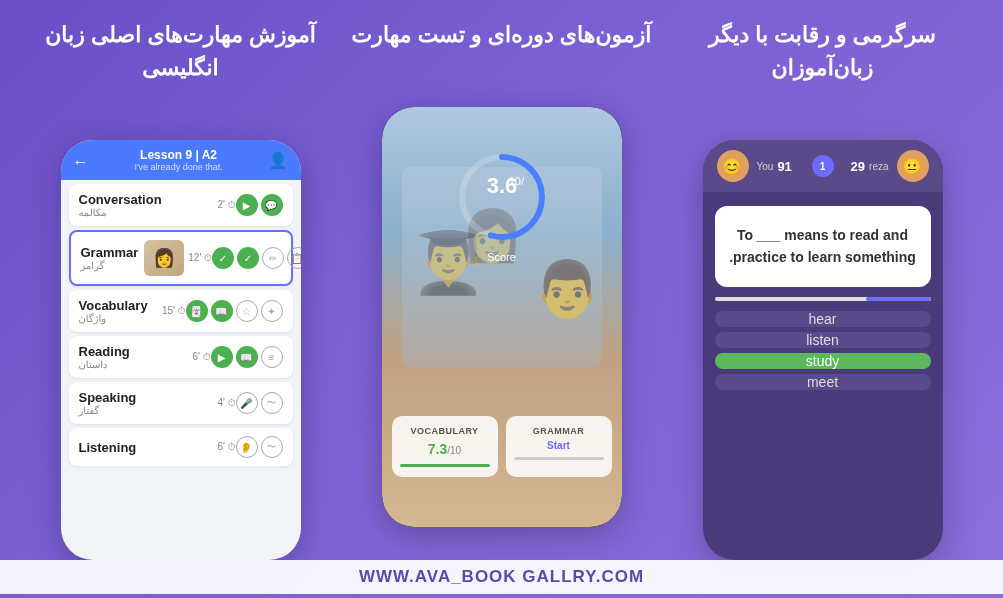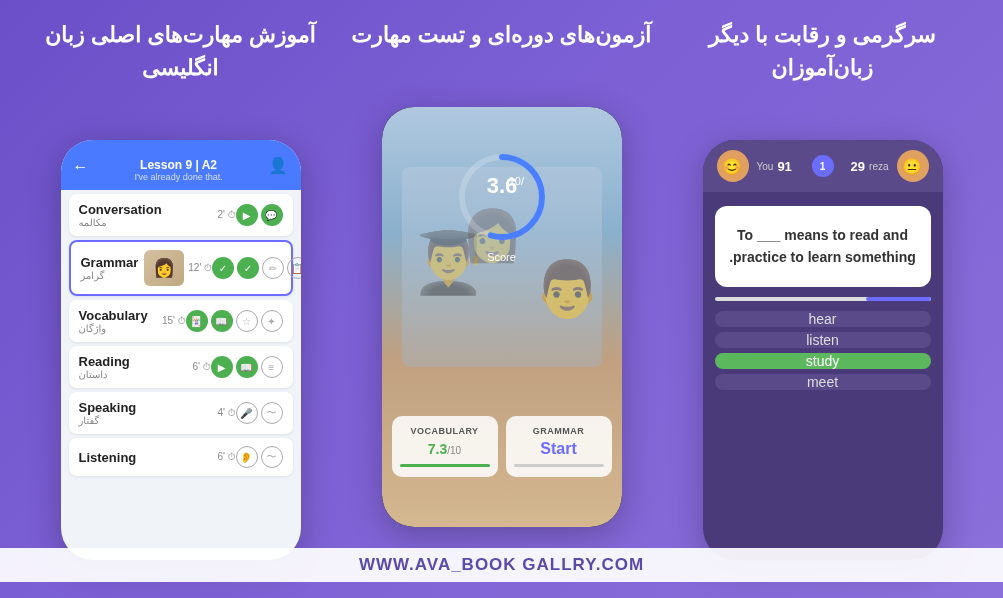--- a/index.html
+++ b/index.html
@@ -213,21 +213,21 @@
       font-weight: bold;
       color: #4CAF50;
     }
 
     .tab-box .tab-denom {
       font-size: 10px;
       color: #888;
     }
 
     .tab-box .tab-action {
-      font-size: 16px;
+      font-size: 10px;
       font-weight: bold;
       color: #6c6cff;
       margin-top: 2px;
     }
 
     .tab-progress {
       height: 3px;
       border-radius: 2px;
       margin-top: 6px;
     }
@@ -264,21 +264,20 @@
 
     .right-header .lesson-title {
       text-align: center;
       flex: 1;
     }
 
     .right-header .lesson-title .title-text {
       color: #fff;
       font-size: 12px;
       font-weight: bold;
-      margin-top: 10px;
     }
 
     .right-header .lesson-title .subtitle-text {
       color: rgba(255,255,255,0.75);
       font-size: 9px;
     }
 
     .right-header .profile-icon {
       color: #fff;
       font-size: 16px;
@@ -358,21 +357,21 @@
       display: flex;
       align-items: center;
       justify-content: center;
       overflow: hidden;
       flex-shrink: 0;
     }
 
     
     .watermark {
       position: absolute;
-      bottom: 16px;
+      bottom: 4px;
       left: 0;
       right: 0;
       background: rgba(255,255,255,0.92);
       text-align: center;
       padding: 7px 0;
       font-size: 17px;
       font-weight: bold;
       color: #5a4aaa;
       letter-spacing: 1px;
       z-index: 10;

